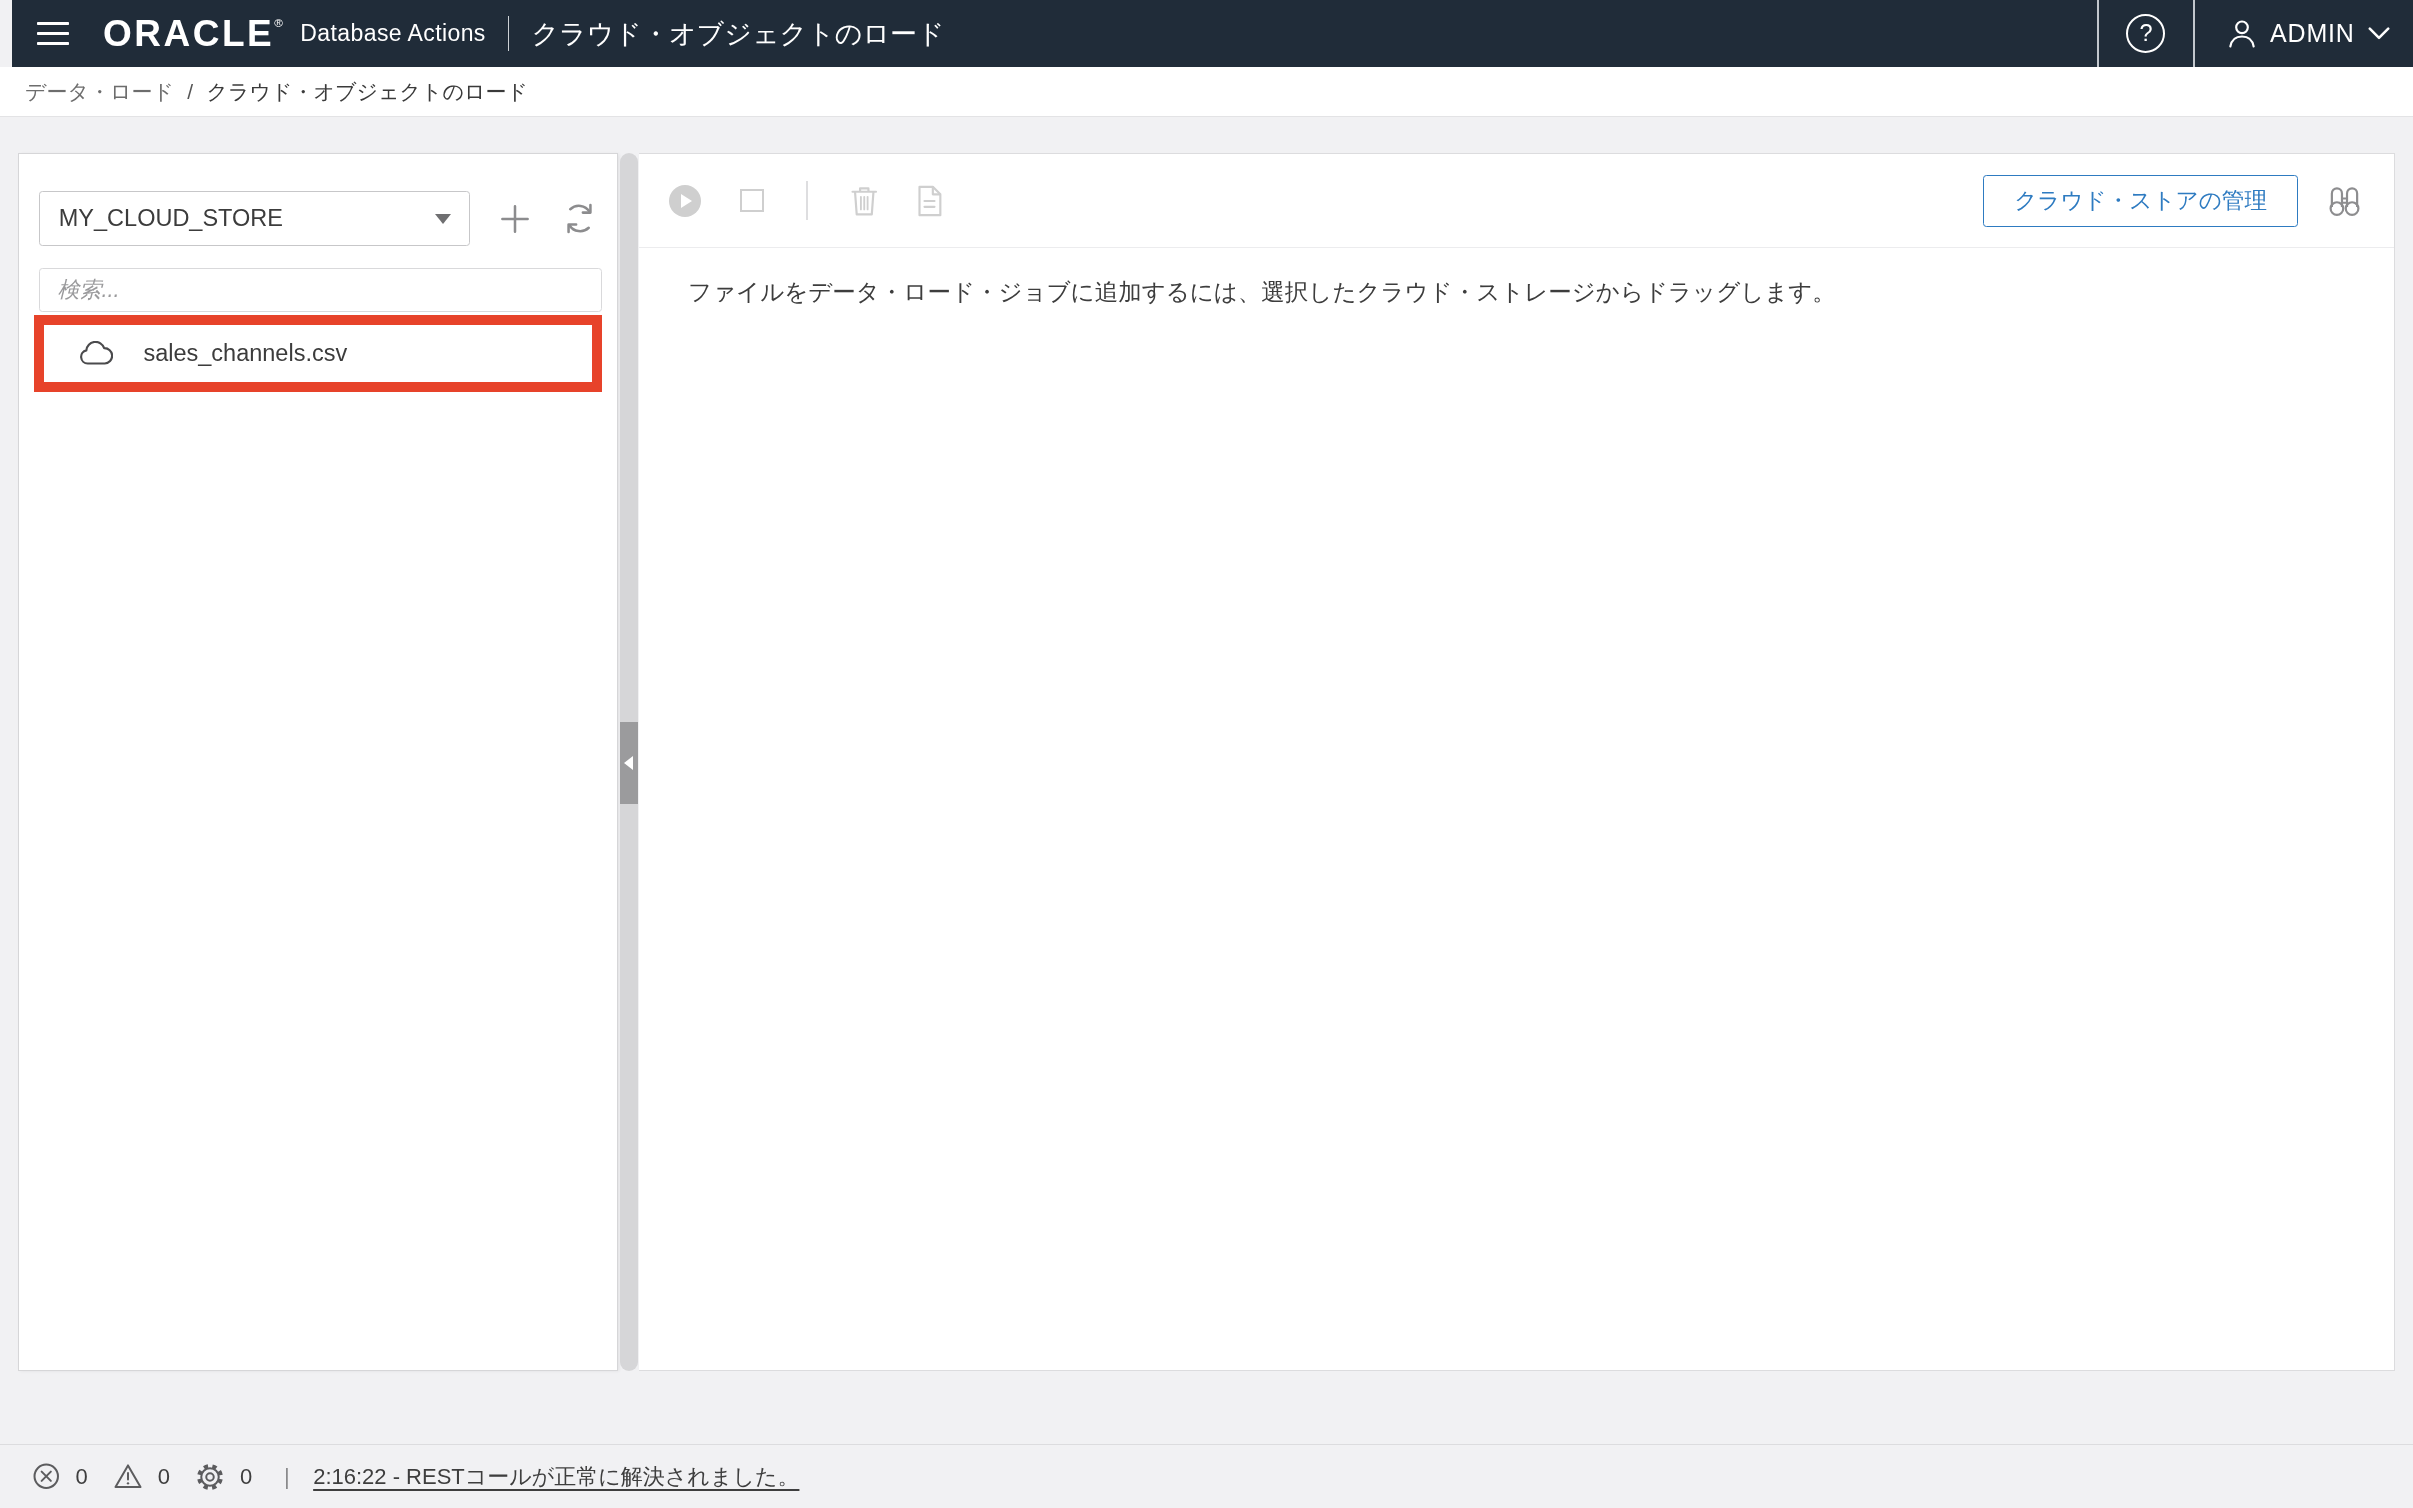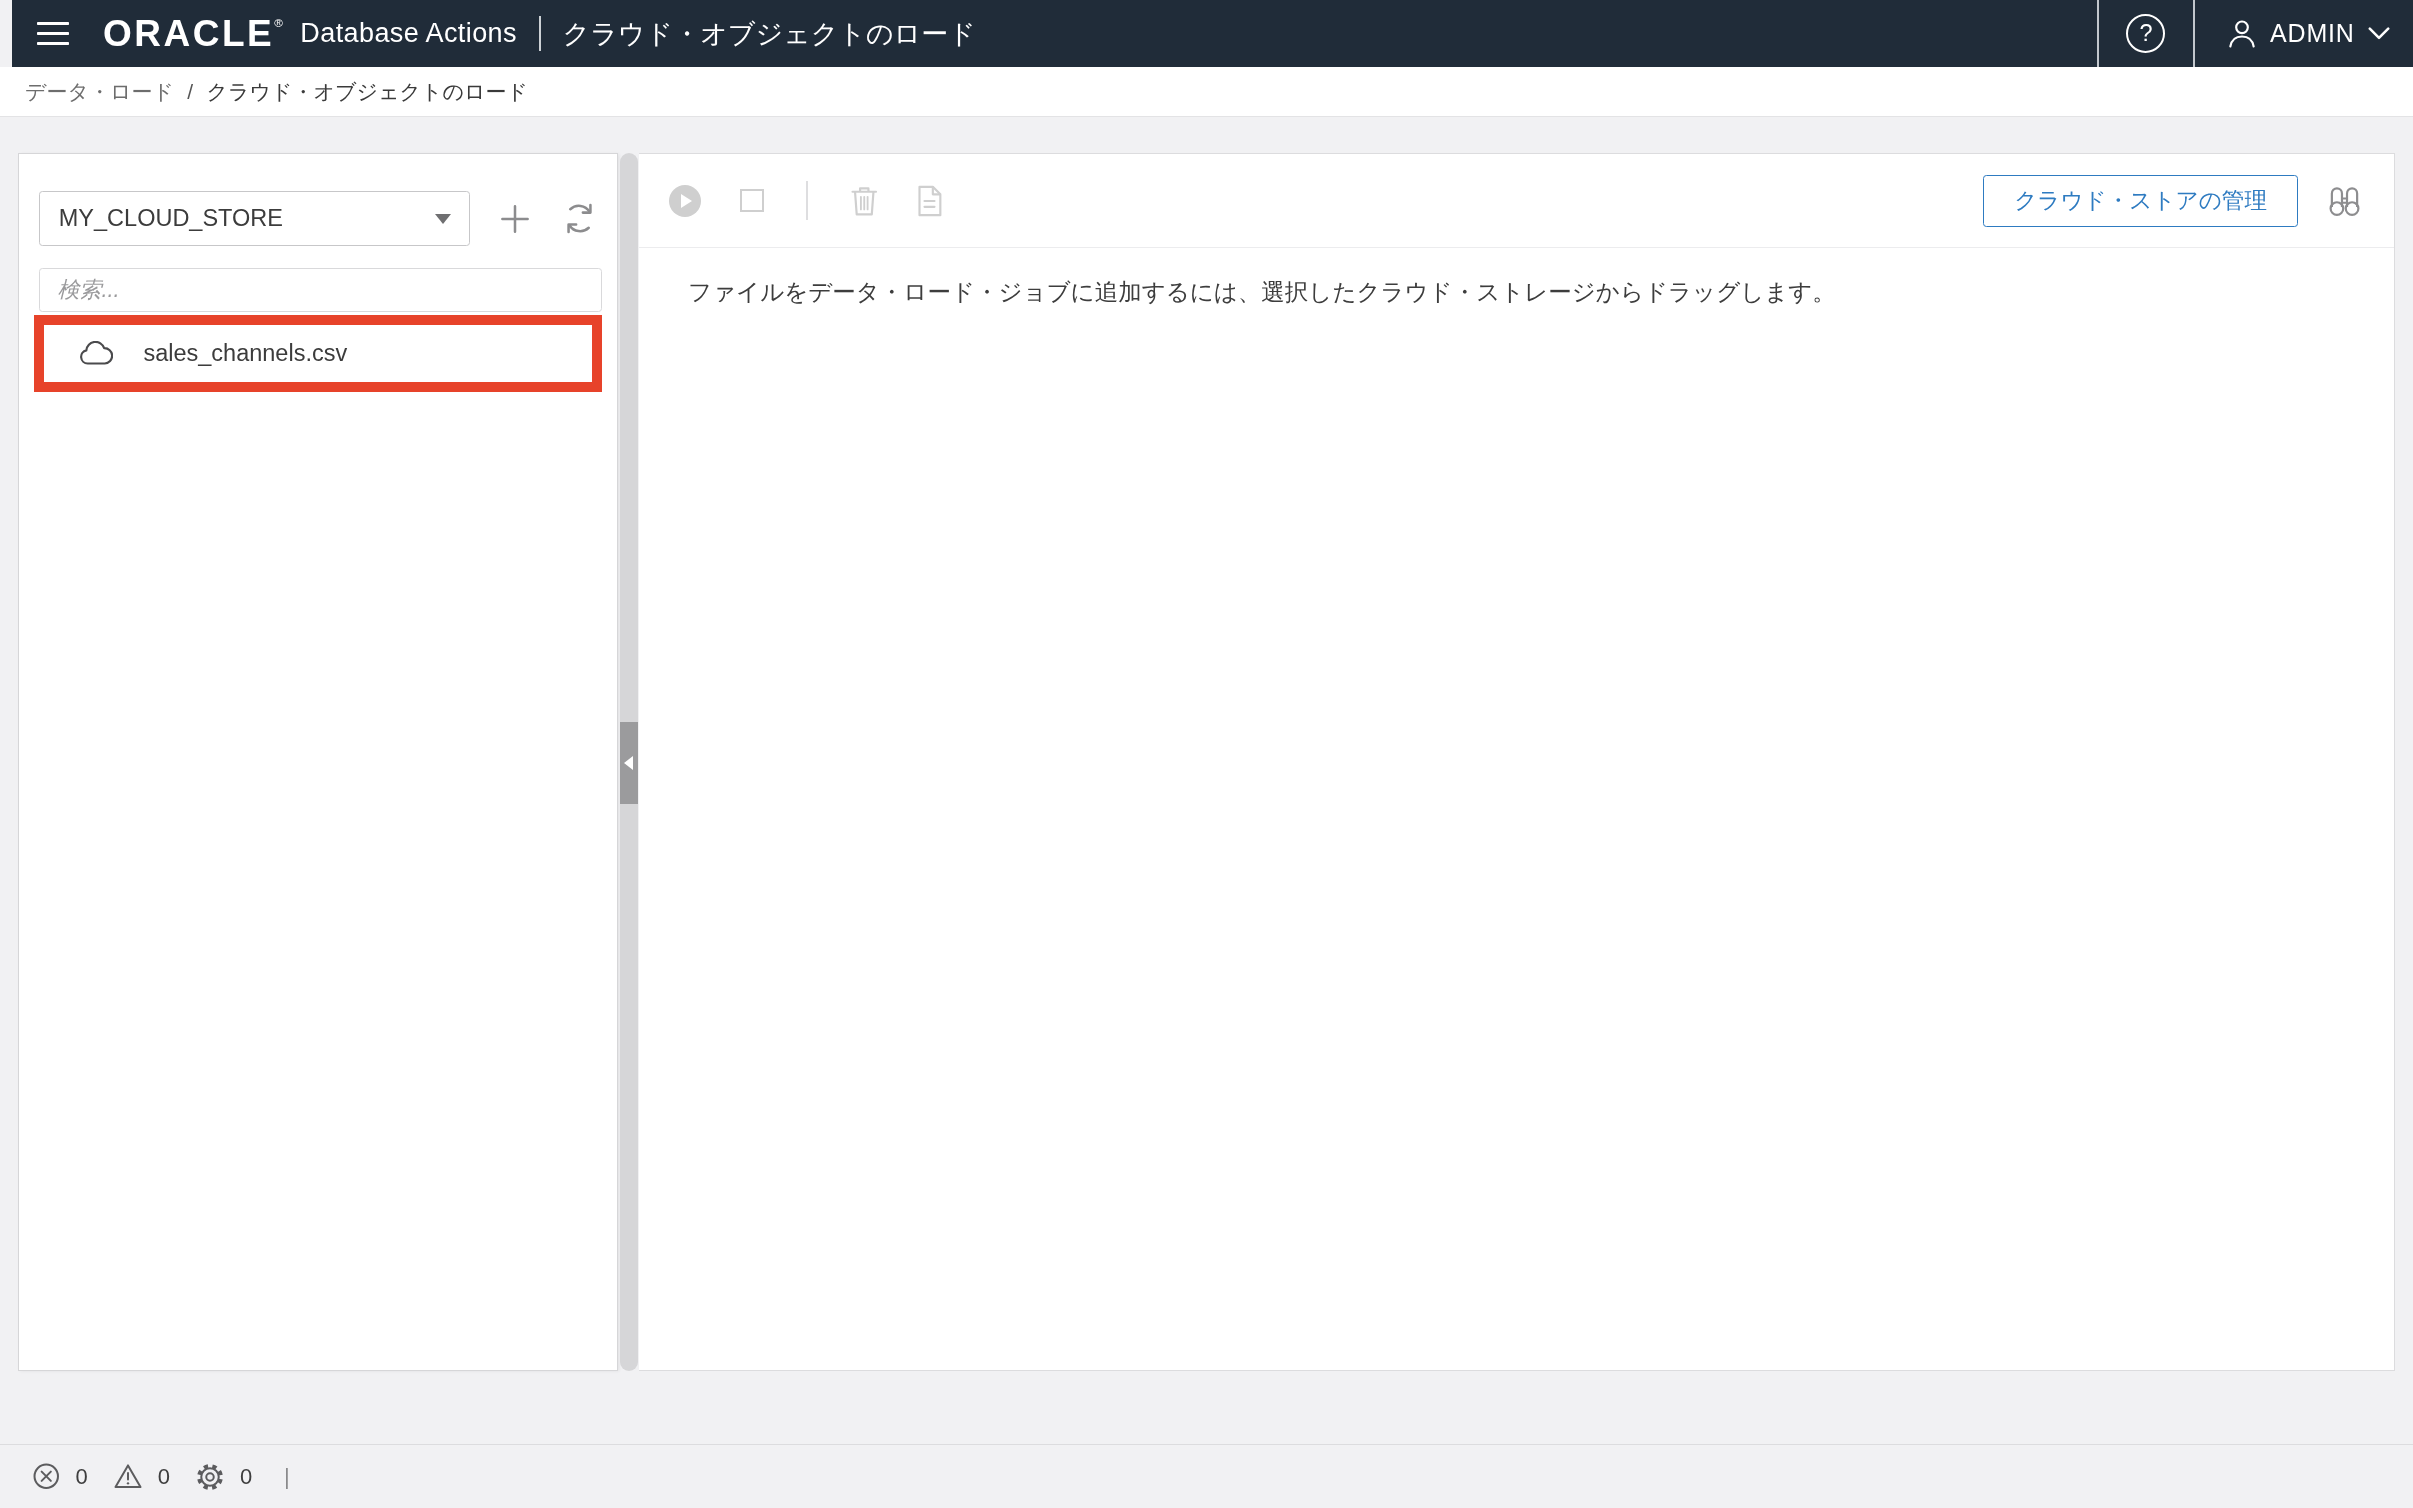--- a/index.html
+++ b/index.html
@@ -11,21 +11,21 @@
   }
   
   .topbar {
     position:absolute; top:0; left:12px; width:2413px; height:67px;
     background:#202c39; color:#fff; display:flex; align-items:center;
   }
   .hamburger { width:32px; height:23.5px; margin-left:25px; display:flex; flex-direction:column; justify-content:space-between; cursor:pointer; }
   .hamburger span { display:block; height:3.4px; background:#fff; border-radius:0.8px; }
   .brand { margin-left:34px; font-size:37px; font-weight:700; letter-spacing:2.5px; line-height:1; }
   .brand sup { font-size:11.7px; font-weight:400; vertical-align:top; position:relative; top:1.7px; }
-  .product { margin-left:15px; font-size:27px; font-weight:300; letter-spacing:0.4px; }
+  .product { margin-left:15px; font-size:23px; font-weight:300; letter-spacing:0.4px; }
   .title-divider { width:1.7px; height:35px; background:rgba(235,238,241,0.85); margin:0 22px; }
   .page-title { font-size:27px; font-weight:400; }
   .topbar-right { margin-left:auto; display:flex; align-items:stretch; height:100%; }
   .v-div { width:1.7px; background:rgba(223,227,231,0.85); }
   .help-btn { width:94px; display:flex; align-items:center; justify-content:center; cursor:pointer; }
   .help-circle { width:39px; height:39px; border:2.5px solid #fff; border-radius:50%; display:flex; align-items:center; justify-content:center; font-size:23.5px; font-weight:400; }
   .user-menu { display:flex; align-items:center; gap:13.4px; padding:0 35px 0 32px; cursor:pointer; }
   .user-name { font-size:25px; letter-spacing:0.8px; }
   
   .crumbbar {
@@ -232,14 +232,15 @@
   </div>
   <div class="status-group">
     <svg width="30" height="30" viewBox="0 0 36 36">
       <circle cx="18" cy="18" r="13" fill="none" stroke="#5c5c5e" stroke-width="5" stroke-dasharray="5.1 5.1" transform="rotate(11 18 18)"></circle>
       <circle cx="18" cy="18" r="10.5" fill="#f1f1f3" stroke="#5c5c5e" stroke-width="2.4"></circle>
       <circle cx="18" cy="18" r="4.5" fill="none" stroke="#5c5c5e" stroke-width="2.4"></circle>
     </svg>
     <span>0</span>
   </div>
   <span class="status-sep">|</span>
+  <a class="status-link">2:16:22 - RESTコールが正常に解決されました。</a>
 </footer>
 
 
 </body></html>

